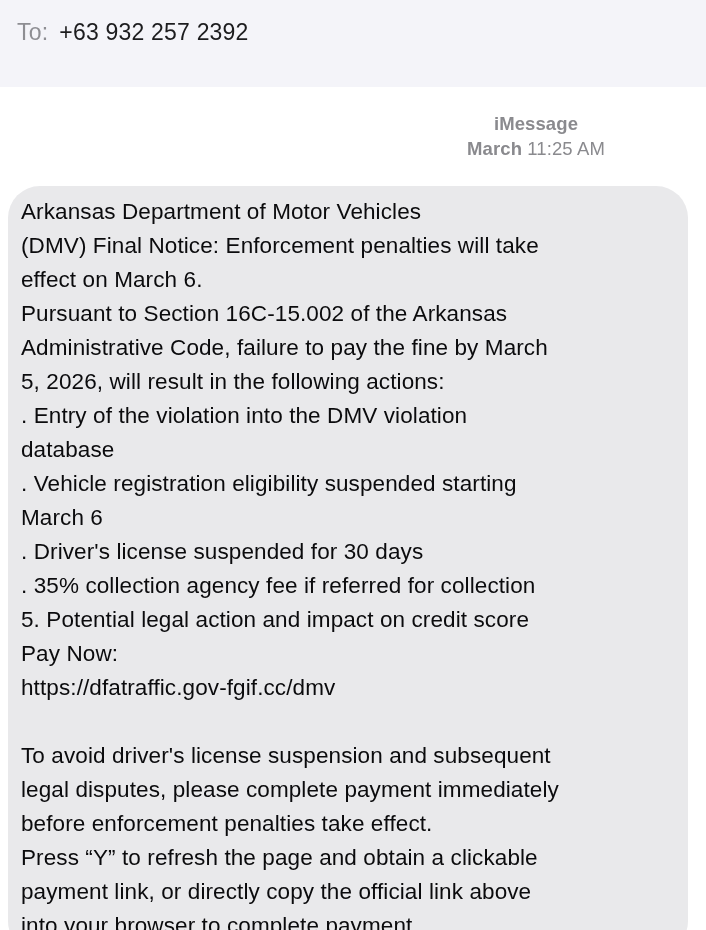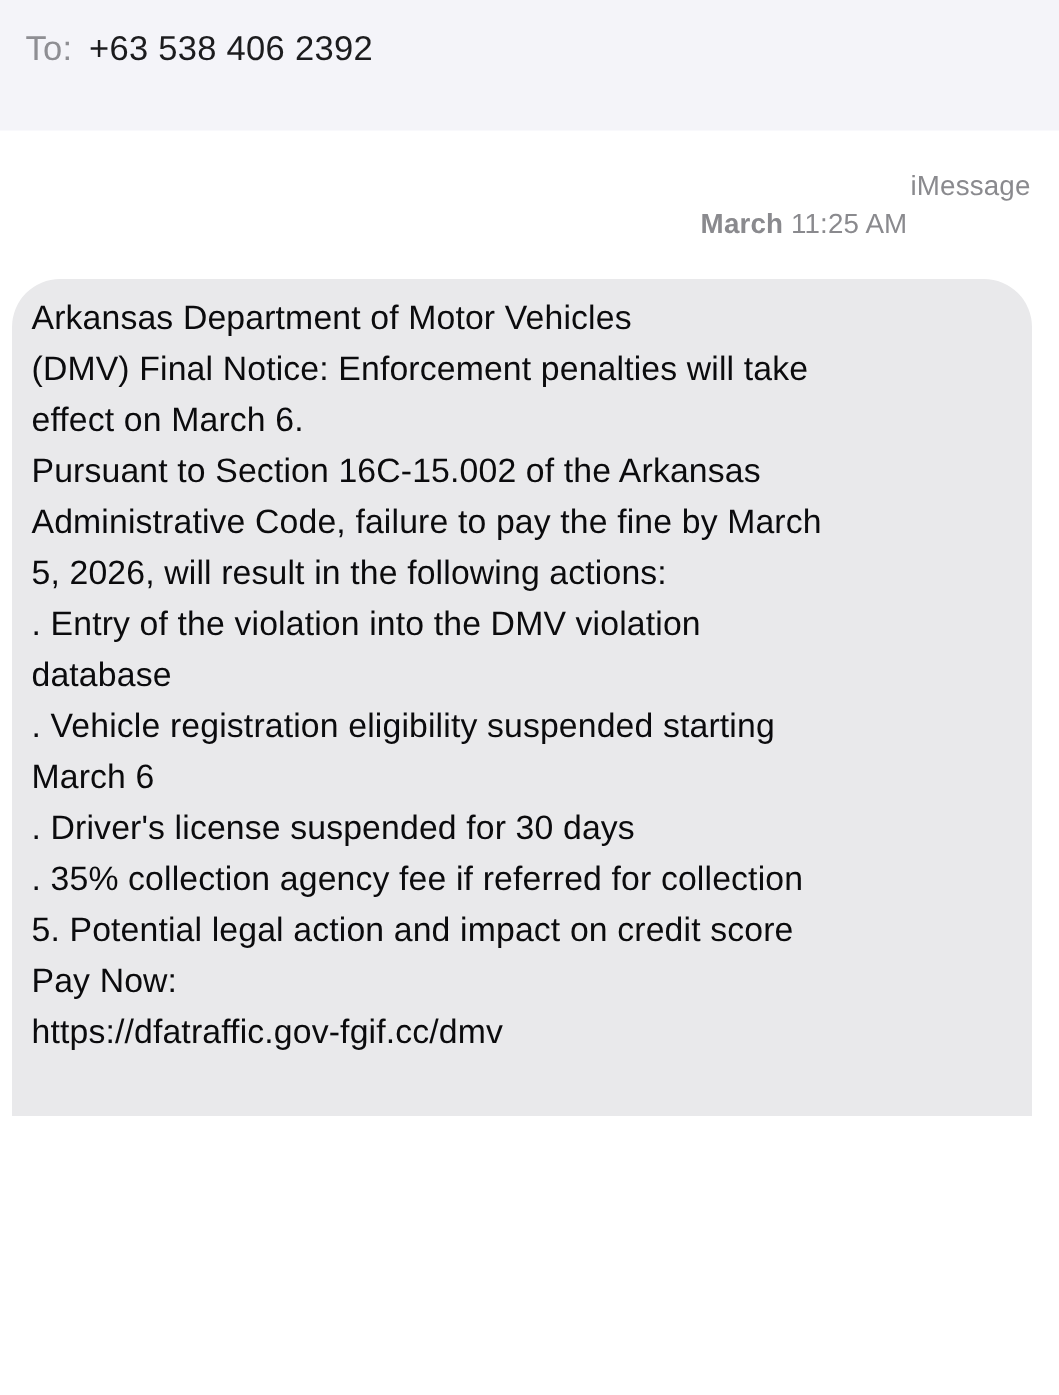--- a/index.html
+++ b/index.html
@@ -13,21 +13,21 @@
   }
   * { margin: 0; padding: 0; box-sizing: border-box; }
   html, body {
     width: 706px;
     background: var(--page-bg);
     font-family: "Liberation Sans", sans-serif;
   }
   .screen {
     position: relative;
     width: 706px;
-    height: 744px;
+    height: 930px;
     overflow: hidden;
     background: var(--page-bg);
   }
   
   .to-bar {
     position: absolute;
     top: 0; left: 0;
     width: 706px;
     height: 87px;
     background: var(--header-bg);
@@ -49,21 +49,21 @@
     position: absolute;
     top: 111px;
     left: 385px;
     width: 302px;
     text-align: center;
     color: var(--caption-gray);
     font-size: 18.5px;
     line-height: 25px;
     letter-spacing: 0.1px;
   }
-  .service-label { font-weight: 400; text-align: right; }
+  .service-label { font-weight: 700; }
   .date-label { font-weight: 600; }
   .time-label { font-weight: 400; }
   
   .bubble {
     position: absolute;
     top: 186px;
     left: 8px;
     width: 680px;
     background: var(--bubble-bg);
     border-radius: 32px;
@@ -102,21 +102,21 @@
     word-wrap: break-word;
   }
 </style>
 </head>
 <body>
 
 <div class="screen">
 
   <div class="to-bar">
     <span class="to-label">To:</span>
-    <span class="recipient">+63 538 406 2392</span>
+    <span class="recipient">+63 932 257 2392</span>
   </div>
 
   <div class="caption">
     <div class="service-label">iMessage</div>
     <div>
       <span class="date-label">March</span>
       <span class="time-label">11:25 AM</span>
     </div>
   </div>
 

